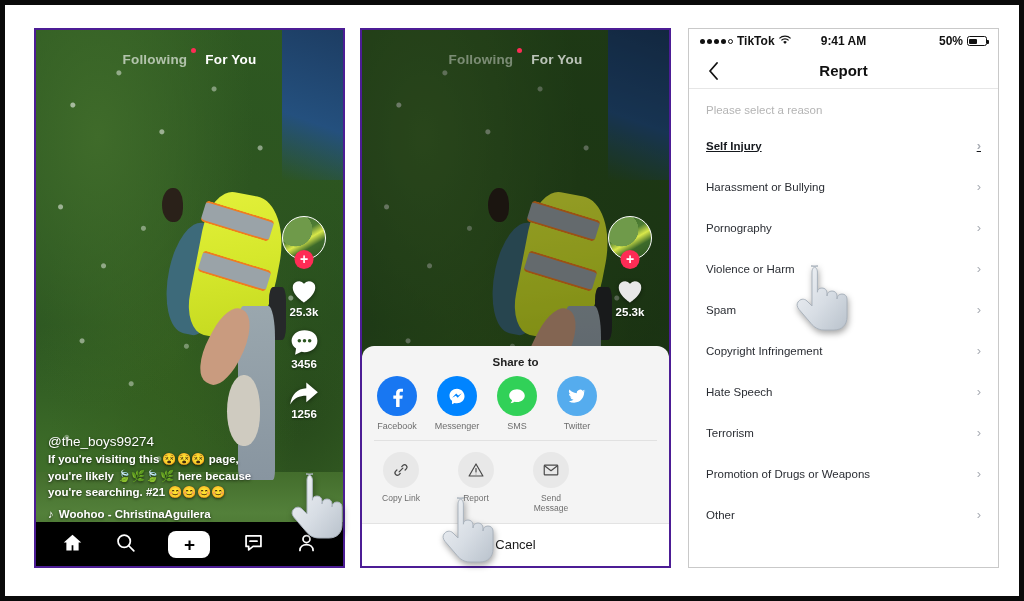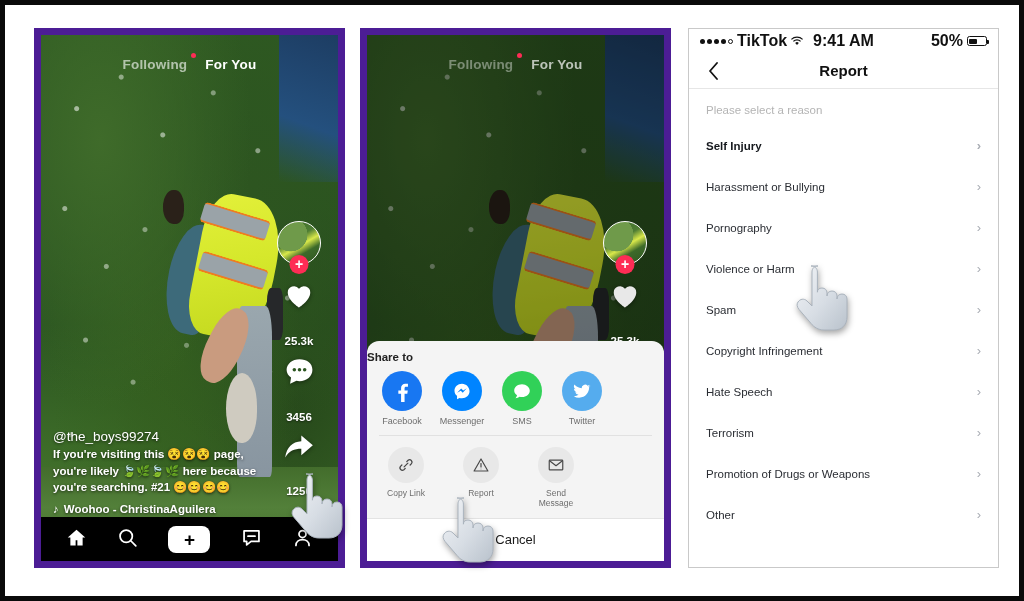--- a/index.html
+++ b/index.html
@@ -13,21 +13,21 @@
     position: relative;
     width: 1024px; height: 601px;
     background: #ffffff;
     border: 5px solid #0a0a0a;
   }
 
   
   .phone {
     position: absolute;
     background: #15803d;
-    border: 7px solid #4c1d95;
+    border: 2px solid #4c1d95;
     overflow: hidden;
   }
   #phone1 { left: 29px; top: 23px; width: 311px; height: 540px; }
   #phone2 { left: 355px; top: 23px; width: 311px; height: 540px; }
   #phone3 { left: 683px; top: 23px; width: 311px; height: 540px;
             background:#fff; border:1px solid #c9c9c9; }
 
   
   .video {
     position: absolute; left: 0; top: 0; width: 100%; height: 100%;
@@ -109,21 +109,21 @@
     width:44px; height:44px; border-radius:50%; border:1.5px solid #fff; overflow:hidden;
     background:
       radial-gradient(circle at 30% 30%, #6f9a4a 0 40%, transparent 41%),
       linear-gradient(150deg,#3c6a28 0%,#4e7d34 40%,#d9e84a 55%,#3d6a2a 70%,#2f5520 100%);
   }
   .avatar-plus {
     position:absolute; left:50%; bottom:-9px; transform:translateX(-50%);
     width:19px; height:19px; border-radius:50%; background:#fe2c55;
     color:#fff; font-size:14px; line-height:18px; text-align:center; font-weight:700;
   }
-  .rail-item { display:flex; flex-direction:column; align-items:center; margin-bottom:11px;gap:24px; }
+  .rail-item { display:flex; flex-direction:column; align-items:center; margin-bottom:11px; }
   .rail-count { color:#fff; font-size:11.5px; font-weight:700; margin-top:2px;
                 text-shadow:0 1px 2px rgba(0,0,0,.5); }
   .rail-icon svg { display:block; filter:drop-shadow(0 1px 2px rgba(0,0,0,.45)); }
 
   
   .caption { position:absolute; left:12px; bottom:46px; width:214px; color:#fff;
              text-shadow:0 1px 3px rgba(0,0,0,.65); }
   .cap-user { font-size:13.5px; font-weight:400; margin-bottom:2px; }
   .cap-text { font-size:11.5px; line-height:1.45; font-weight:600; }
   .cap-music { font-size:11.5px; font-weight:600; margin-top:7px;
@@ -144,39 +144,39 @@
   .nav-create::before { left:-3px; background:#25f4ee; }
   .nav-create::after  { right:-3px; background:#fe2c55; }
   .nav-create-inner { position:relative; z-index:2; color:#000; font-size:19px;
                       font-weight:700; line-height:1; }
 
   
   .sheet {
     position:absolute; left:0; bottom:0; width:100%;
     background:#f4f4f4; border-radius:12px 12px 0 0; overflow:hidden;
   }
-  .sheet-title { font-size:11.5px; font-weight:700; color:#232323;
+  .sheet-title { text-align:center; font-size:11.5px; font-weight:700; color:#232323;
                  padding:10px 0 6px; }
   .share-row { display:flex; gap:14px; padding:2px 12px 8px; overflow:hidden; }
   .share-item { width:46px; flex:0 0 auto; display:flex; flex-direction:column; align-items:center; }
   .share-circle { width:40px; height:40px; border-radius:50%;
                   display:flex; align-items:center; justify-content:center; }
   .share-label { font-size:9px; color:#6d6d6d; margin-top:5px; text-align:center; line-height:1.2; }
   .sheet-div { height:1px; background:#e1e1e1; margin:0 12px; }
   .action-row { display:flex; gap:21px; padding:11px 12px 9px; }
   .action-item { width:54px; flex:0 0 auto; display:flex; flex-direction:column; align-items:center; }
   .action-circle { width:36px; height:36px; border-radius:50%; background:#e8e8e8;
                    display:flex; align-items:center; justify-content:center; }
   .action-label { font-size:8.5px; color:#6d6d6d; margin-top:5px; text-align:center; line-height:1.25; }
   .cancel-bar { background:#fff; text-align:center; font-size:13px; color:#1a1a1a;
                 padding:13px 0 14px; border-top:1px solid #e3e3e3; }
 
   
   .statusbar { height:24px; display:flex; align-items:center; padding:0 11px;
-               font-size:16px; font-weight:700; color:#111; }
+               font-size:12px; font-weight:700; color:#111; }
   .sb-left { display:flex; align-items:center; gap:4px; width:33%; }
   .sb-dots { display:flex; gap:2px; align-items:center; }
   .sb-dots i { width:5px; height:5px; border-radius:50%; background:#111; display:block; }
   .sb-dots i.hollow { background:transparent; border:1px solid #111; width:5px; height:5px; }
   .sb-center { width:34%; text-align:center; }
   .sb-right { width:33%; display:flex; align-items:center; justify-content:flex-end; gap:4px; }
   .battery { width:20px; height:10px; border:1px solid #111; border-radius:2.5px;
              position:relative; padding:1.5px; }
   .battery::after { content:""; position:absolute; right:-3px; top:3px; width:2px; height:4px;
                     background:#111; border-radius:0 1px 1px 0; }
@@ -185,21 +185,21 @@
   .navbar { height:36px; display:flex; align-items:center; position:relative;
             border-bottom:1px solid #e6e6e6; }
   .navbar .back { position:absolute; left:14px; top:50%; transform:translateY(-50%);
                   width:20px; height:20px; display:flex; align-items:center; justify-content:center; }
   .navbar .title { width:100%; text-align:center; font-size:15px; font-weight:700; color:#111; }
 
   .hint { padding:15px 17px 9px; font-size:11.5px; color:#b4b4b4; }
   .report-list { padding:0 17px; }
   .report-row { height:41px; display:flex; align-items:center; justify-content:space-between;
                 font-size:11.5px; color:#2a2d33; }
-  .report-row.first { font-weight:700; color:#15181d; }
+  .report-row.first { font-weight:700; color:#15181d;text-decoration:underline; }
   .chev { color:#a9adb4; font-size:13px; line-height:1; }
 
   
   .hand { position:absolute; width:62px; height:86px; pointer-events:none;
           filter:drop-shadow(1px 3px 3px rgba(0,0,0,.35)); }
   #hand1 { left:282px; top:466px; }
   #hand2 { left:433px; top:490px; }
   #hand3 { left:787px; top:258px; }
 </style>
 </head>

